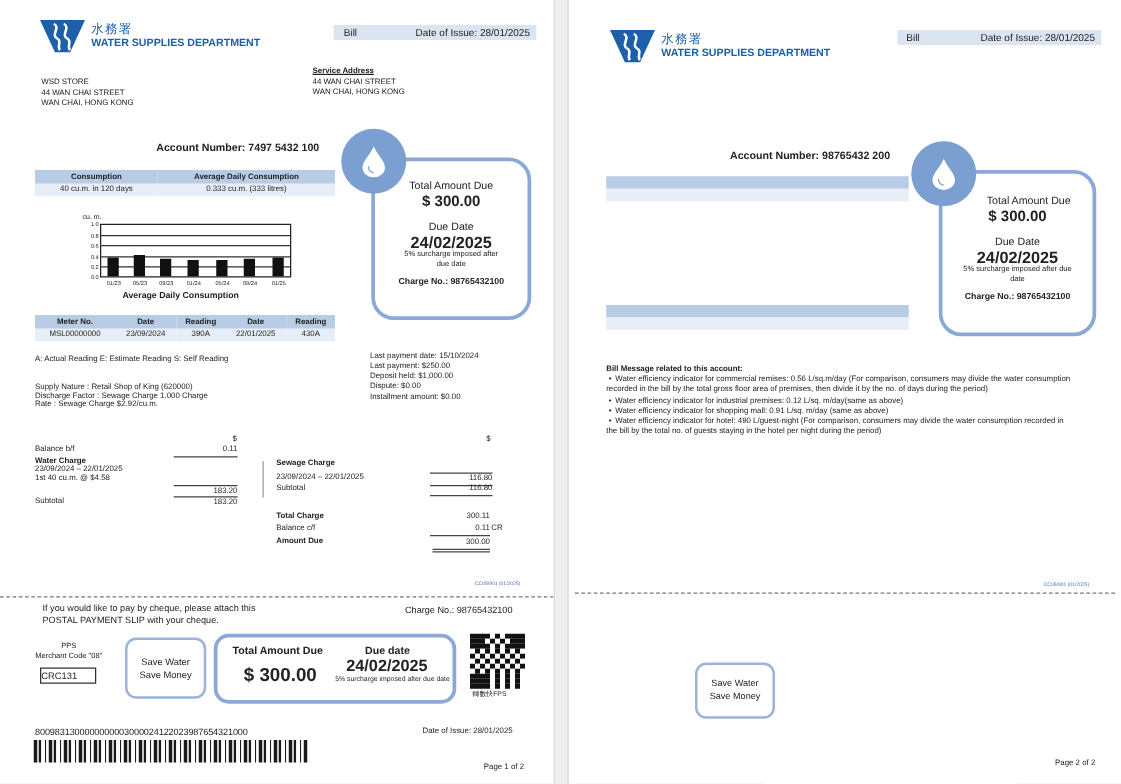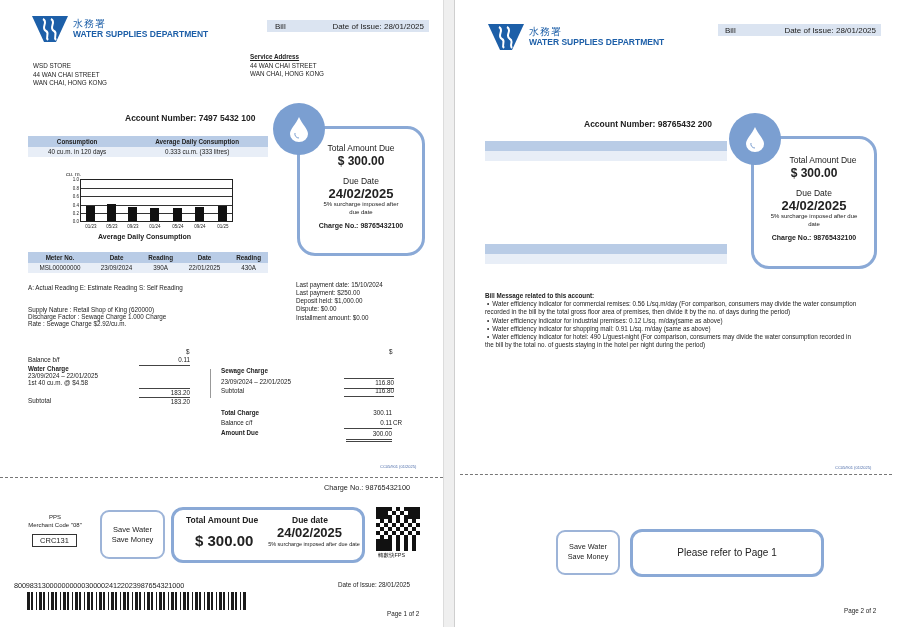--- a/index.html
+++ b/index.html
@@ -200,27 +200,31 @@
   <div class="abs small" style="left:344px;top:409px;width:48px;text-align:right;">300.11</div>
   <div class="abs small" style="left:221px;top:419px;">Balance c/f</div>
   <div class="abs small" style="left:344px;top:419px;width:48px;text-align:right;border-bottom:1px solid #444;">0.11</div>
   <div class="abs small" style="left:393px;top:419px;">CR</div>
   <div class="abs small bold" style="left:221px;top:429px;">Amount Due</div>
   <div class="abs small" style="left:346px;top:430px;width:46px;text-align:right;border-bottom:3px double #444;">300.00</div>
 
   <div class="abs" style="left:380px;top:464px;font-size:4px;color:#4a6aa8;">CC05/901 (01/2025)</div>
   <div class="dotted" style="left:0;width:443px;top:477px;"></div>
 
+  <div class="abs" style="left:34px;top:483px;font-size:7.3px;line-height:8.5px;">
+    <div>If you would like to pay by cheque, please attach this</div>
+    <div>POSTAL PAYMENT SLIP with your cheque.</div>
+  </div>
   <div class="abs" style="left:324px;top:483px;font-size:7.3px;">Charge No.: 98765432100</div>
 
   <div class="abs" style="left:18px;top:514px;width:74px;text-align:center;font-size:6px;line-height:7.5px;">
     <div>PPS</div>
     <div>Merchant Code "08"</div>
   </div>
-  <div class="abs" style="left:32px;top:534px;width:45px;height:13px;border:1px solid #333;font-size:7.5px;text-align:center;line-height:11px;">CRC131</div>
+  <div class="abs" style="left:32px;top:534px;width:45px;height:13px;border:1px solid #333;font-size:7.5px;line-height:11px;">CRC131</div>
 
   <div class="abs slip-box" style="left:100px;top:510px;width:65px;height:49px;padding-top:13px;font-size:7.5px;line-height:10px;">
     <div>Save Water</div>
     <div>Save Money</div>
   </div>
 
   <div class="abs slip-big" style="left:171px;top:507px;width:194px;height:56px;">
     <div class="abs bold" style="left:12px;top:5px;font-size:8.5px;">Total Amount Due</div>
     <div class="abs bold" style="left:21px;top:22px;font-size:15px;">$ 300.00</div>
     <div class="abs bold" style="left:118px;top:5px;font-size:8.5px;">Due date</div>
@@ -348,21 +352,21 @@
         <i style="background: rgb(17, 17, 17);"></i>
         <i style="background: rgb(255, 255, 255);"></i>
         <i style="background: rgb(17, 17, 17);"></i>
         <i style="background: rgb(255, 255, 255);"></i>
         <i style="background: rgb(17, 17, 17);"></i>
         <i style="background: rgb(255, 255, 255);"></i>
       </div>
   </div>
   <div class="abs" style="left:378px;top:552px;font-size:5.5px;">轉數快FPS</div>
 
-  <div class="abs" style="left:14px;top:581px;font-size:7.3px;letter-spacing:-0.1px;">8009831300000000003000024122023987654321000</div>
+  <div class="abs" style="left:28px;top:581px;font-size:7.3px;letter-spacing:-0.1px;">8009831300000000003000024122023987654321000</div>
   <div class="abs barcode" id="barcode" style="left:27px;top:592px;width:246px;">
       <span style="width: 3px; background: rgb(26, 26, 26);"></span>
       <span style="width: 1px; background: rgb(255, 255, 255);"></span>
       <span style="width: 2px; background: rgb(26, 26, 26);"></span>
       <span style="width: 3px; background: rgb(255, 255, 255);"></span>
       <span style="width: 1px; background: rgb(26, 26, 26);"></span>
       <span style="width: 2px; background: rgb(255, 255, 255);"></span>
       <span style="width: 3px; background: rgb(26, 26, 26);"></span>
       <span style="width: 1px; background: rgb(255, 255, 255);"></span>
       <span style="width: 2px; background: rgb(26, 26, 26);"></span>
@@ -523,16 +527,15 @@
     <div><span style="padding:0 3px 0 2px;">•</span><span>Water efficiency indicator for hotel: 490 L/guest-night (For comparison, consumers may divide the water consumption recorded in the bill by the total no. of guests staying in the hotel per night during the period)</span></div>
   </div>
 
   <div class="abs" style="left:380px;top:465px;font-size:4px;color:#4a6aa8;">CC05/901 (01/2025)</div>
   <div class="dotted" style="left:5px;width:432px;top:474px;"></div>
 
   <div class="abs slip-box" style="left:101px;top:530px;width:64px;height:45px;padding-top:10px;font-size:7.3px;line-height:10px;">
     <div>Save Water</div>
     <div>Save Money</div>
   </div>
-  <div class="abs slip-big" style="left:175px;top:529px;width:194px;height:48px;text-align:center;font-size:10px;line-height:42px;">Please refer to Page 1</div>
 
   <div class="abs" style="left:389px;top:607px;font-size:6.3px;">Page 2 of 2</div>
 </div>
 
 </body></html>

